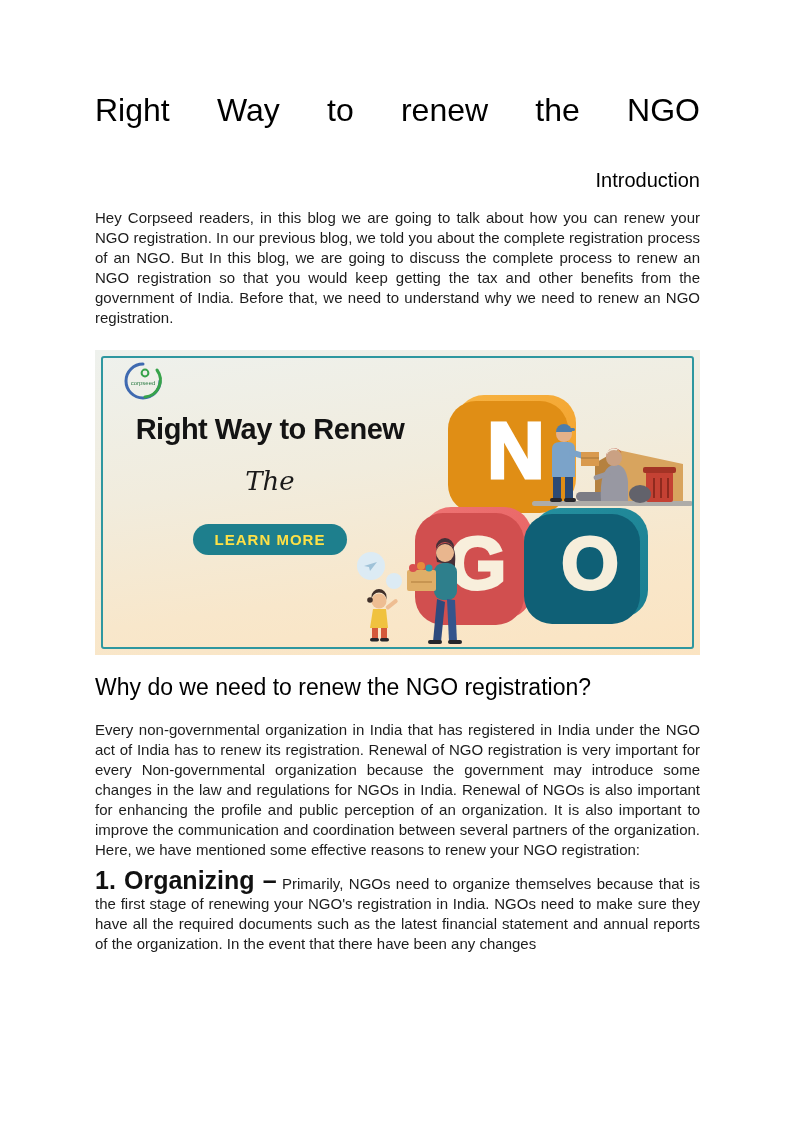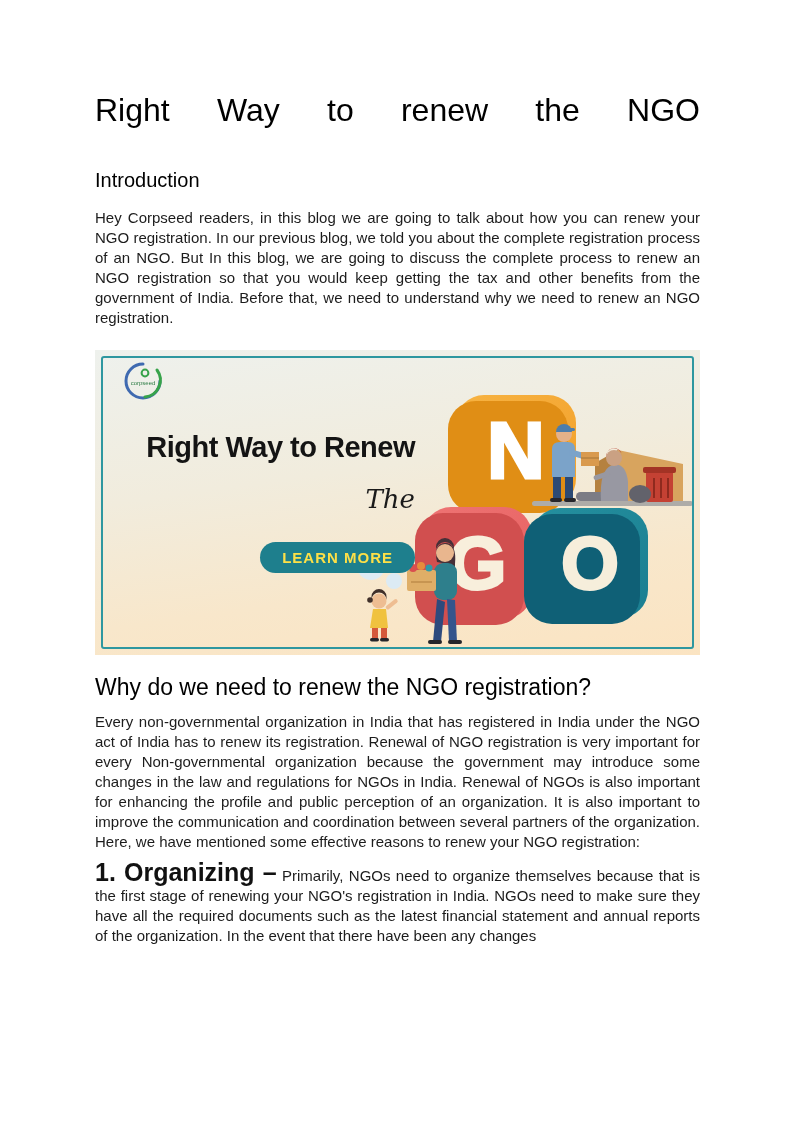--- a/index.html
+++ b/index.html
@@ -10,38 +10,38 @@
     background:#ffffff;
     box-sizing:border-box;
     padding:88px 95px 0 95px;
     font-family:"Liberation Sans", sans-serif;
     color:#1c1c1c;
     overflow:hidden;
   }
   
   .doc-title { margin:0; font-weight:400; color:#000; font-size:32px; line-height:44px; }
   .title-l1 { text-align:justify; text-align-last:justify; }
-  .h-intro { margin:36px 0 0 0; font-weight:400; color:#000; font-size:20px; line-height:24px; }
+  .h-intro { margin:36px 0 0 0; font-weight:400; color:#000; font-size:20px; line-height:24px;text-align:right; }
   .para { margin:16px 0 0 0; font-size:15px; line-height:20px; text-align:justify; color:#1c1c1c; }
   .h-why { margin:19px 0 0 0; font-weight:400; color:#000; font-size:23px; line-height:27px; }
-  .para-why { margin-top:11px; }
+  .para-why { margin-top:19px; }
   .para-org { margin-top:10px; }
   .org-label { font-weight:700; font-size:25px; color:#111; }
   
   .banner {
     position:relative; margin:22px 0 0 0; width:605px; height:305px;
     background:linear-gradient(172deg, #eef1ed 0%, #f1ecdd 40%, #f8e7cb 72%, #fbe4c2 100%);
     overflow:hidden;
   }
   .banner-frame {
     position:absolute; inset:6px; border:2px solid #2e97a0; border-radius:3px;
     pointer-events:none; z-index:5;
   }
   .logo { position:absolute; left:26px; top:9px; width:44px; height:44px; z-index:4; }
-  .left-col { position:absolute; left:30px; top:80px; width:290px; text-align:right; z-index:4; }
+  .left-col { position:absolute; left:30px; top:62px; width:290px; text-align:center; z-index:4; }
   .b-title { font-size:29px; line-height:34px; font-weight:700; color:#141414; letter-spacing:-0.5px; }
   .b-script { font-family:"DejaVu Serif", serif; font-style:italic; font-size:26px; line-height:34px; color:#1a1a1a; margin-top:18px; }
   .b-hl-wrap { margin-top:8px; }
   .b-highlight {
     display:inline-block; background:#f3a63e; color:#131313;
     font-size:28px; line-height:34px; font-weight:700; letter-spacing:-0.5px;
     padding:3px 13px;
   }
   .b-cta {
     display:inline-block; margin-top:26px; background:#1e7f8d; color:#fde047;

